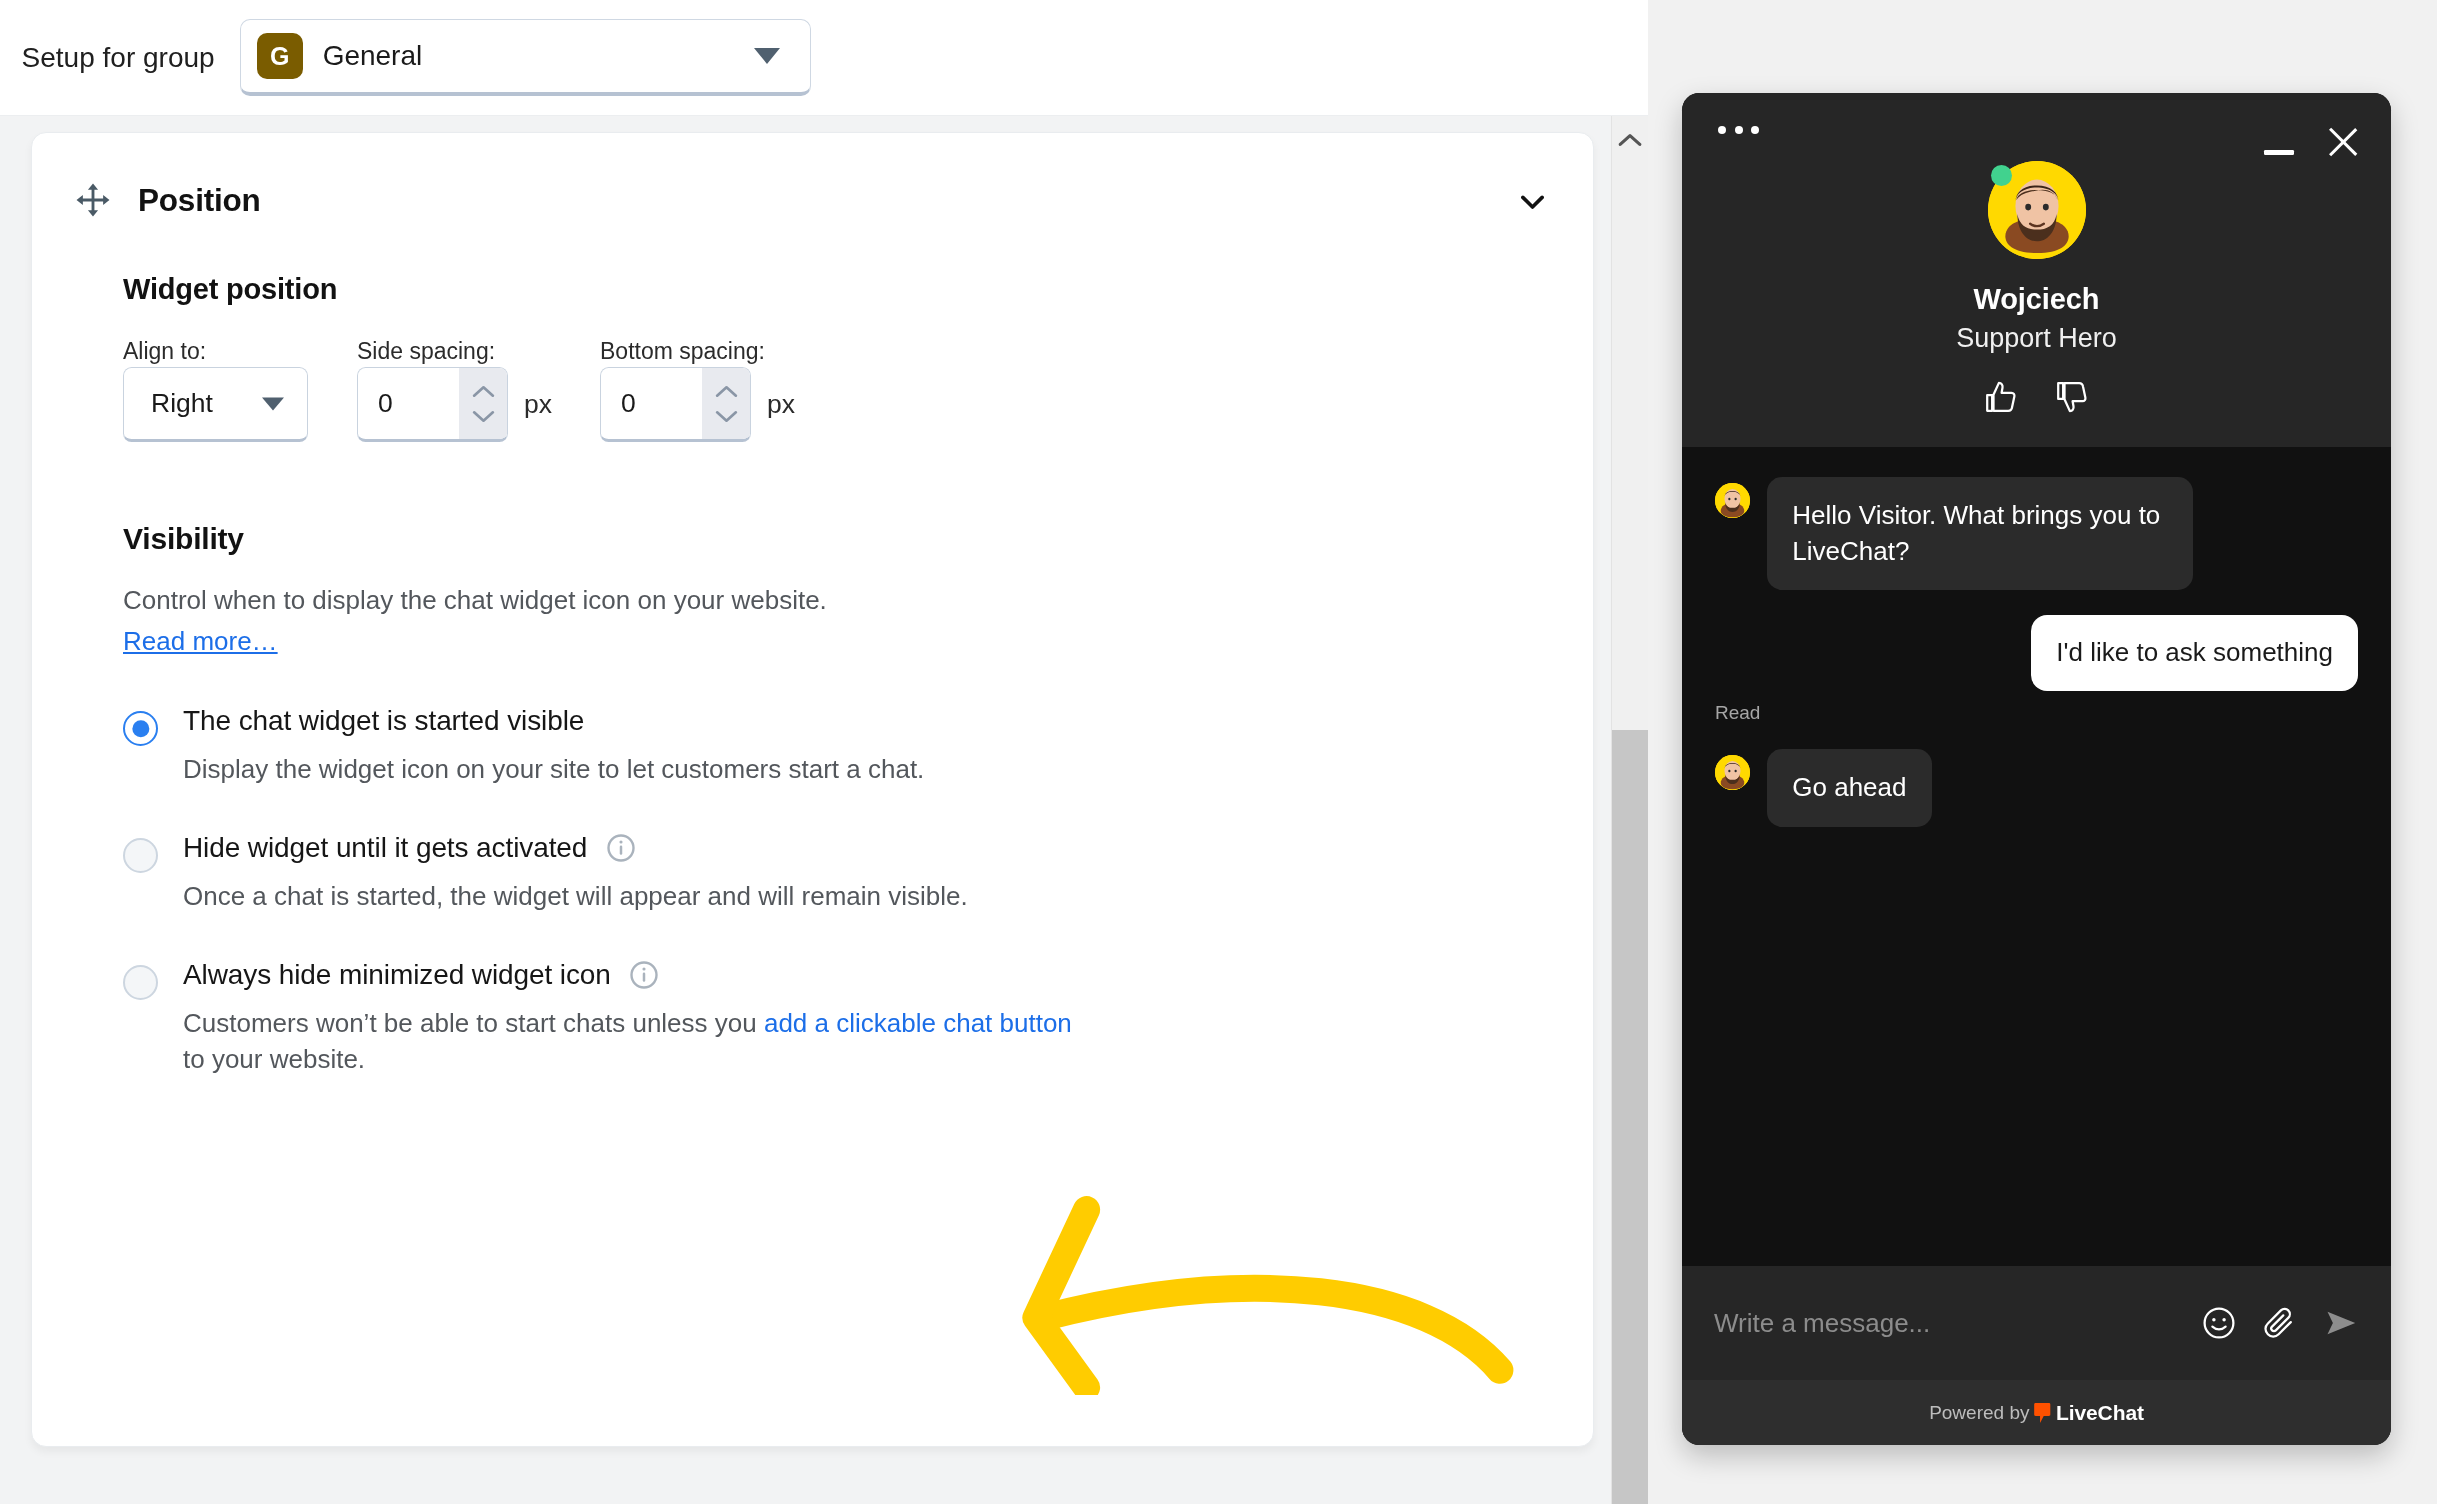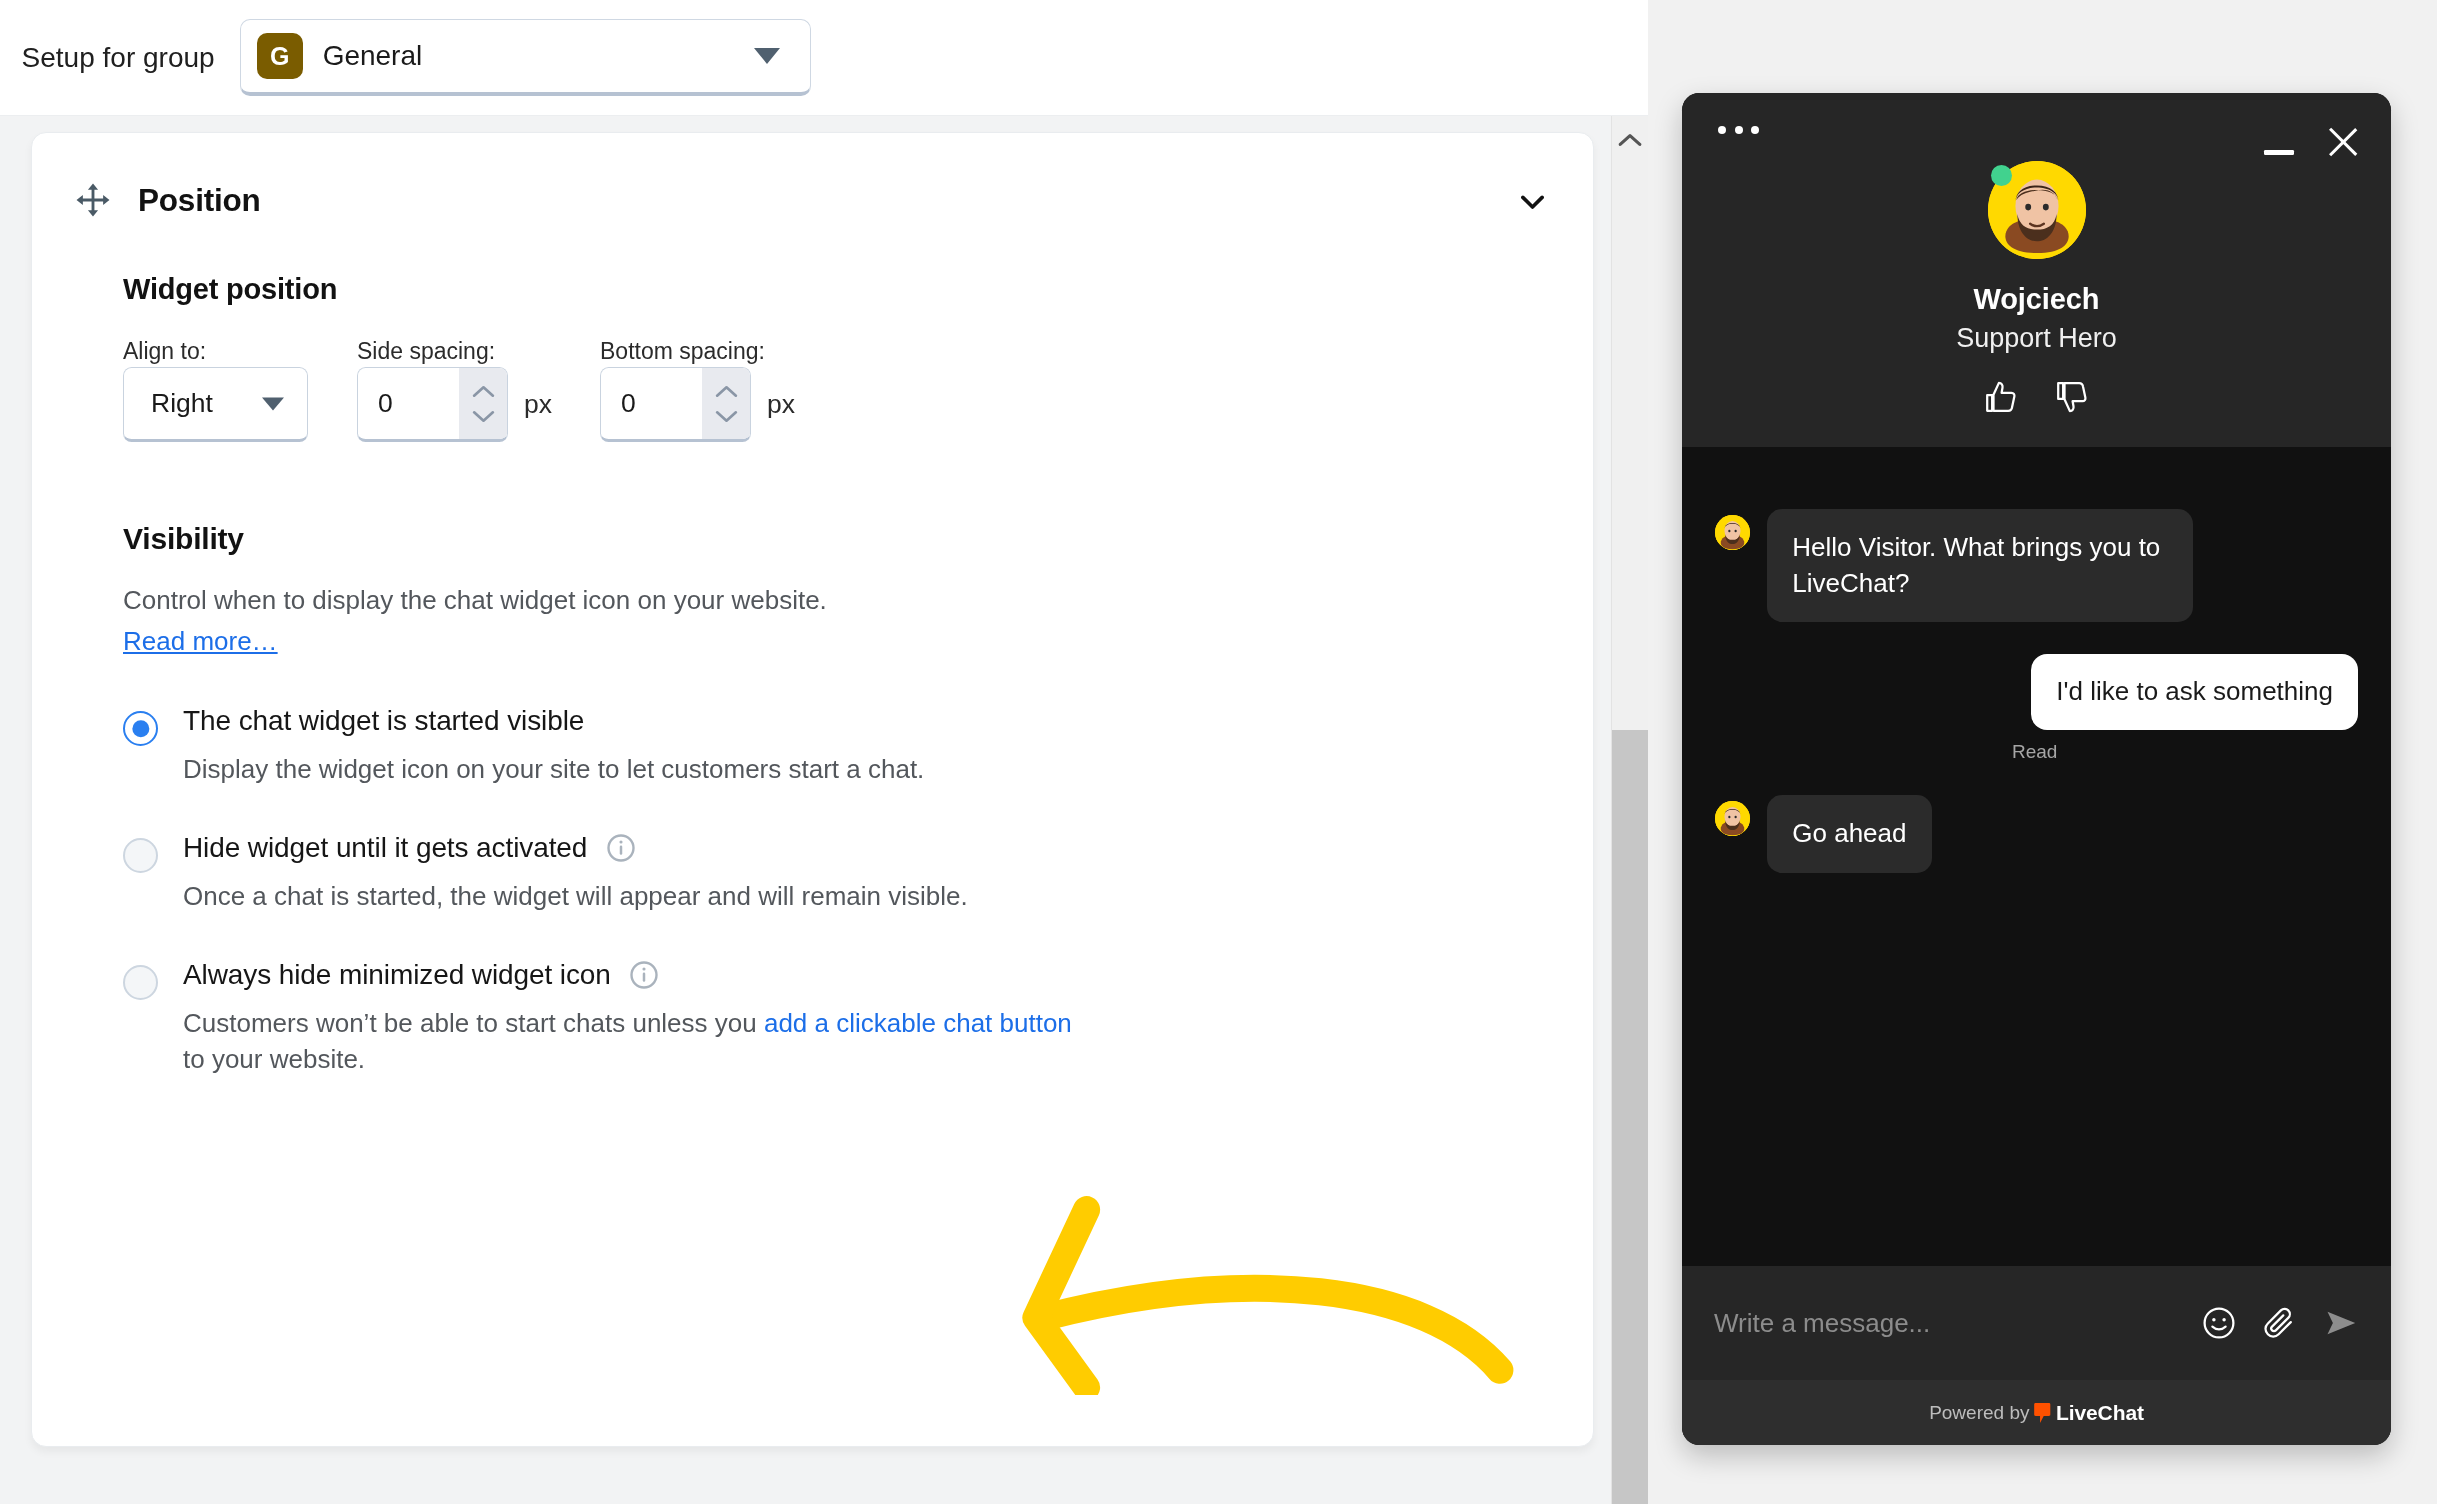--- a/index.html
+++ b/index.html
@@ -379,21 +379,21 @@
   .rate-btn { width: 36px; height: 36px; cursor: pointer; }
 
   .chat-body {
     flex: 1;
     background: #111111;
     padding: 30px 33px 12.3px 33px;
     overflow: hidden;
     position: relative;
   }
 
-  .msg-row { display: flex; margin-bottom: 25px; margin-top: 32px; }
+  .msg-row { display: flex; margin-bottom: 25px; }
   .msg-row.out { justify-content: flex-end; }
 
   .avatar-sm {
     width: 35px; height: 35px;
     border-radius: 50%;
     background: #ffd900;
     flex-shrink: 0;
     margin-top: 6.2px;
     overflow: hidden;
     position: relative;
@@ -411,21 +411,21 @@
   }
   .bubble.out {
     background: #ffffff;
     color: #1a1a1a;
     margin-left: 0;
     border-radius: 16px;
     padding: 20px 25px;
   }
 
   .read-label {
-    text-align: center;
+    text-align: left;
     color: #a6a6a6;
     font-size: 19px;
     margin-top: -13.6px;
     margin-bottom: 25px;
     padding-right: 3.7px;
   }
 
   .chat-input {
     background: #262626;
     height: 114px;

